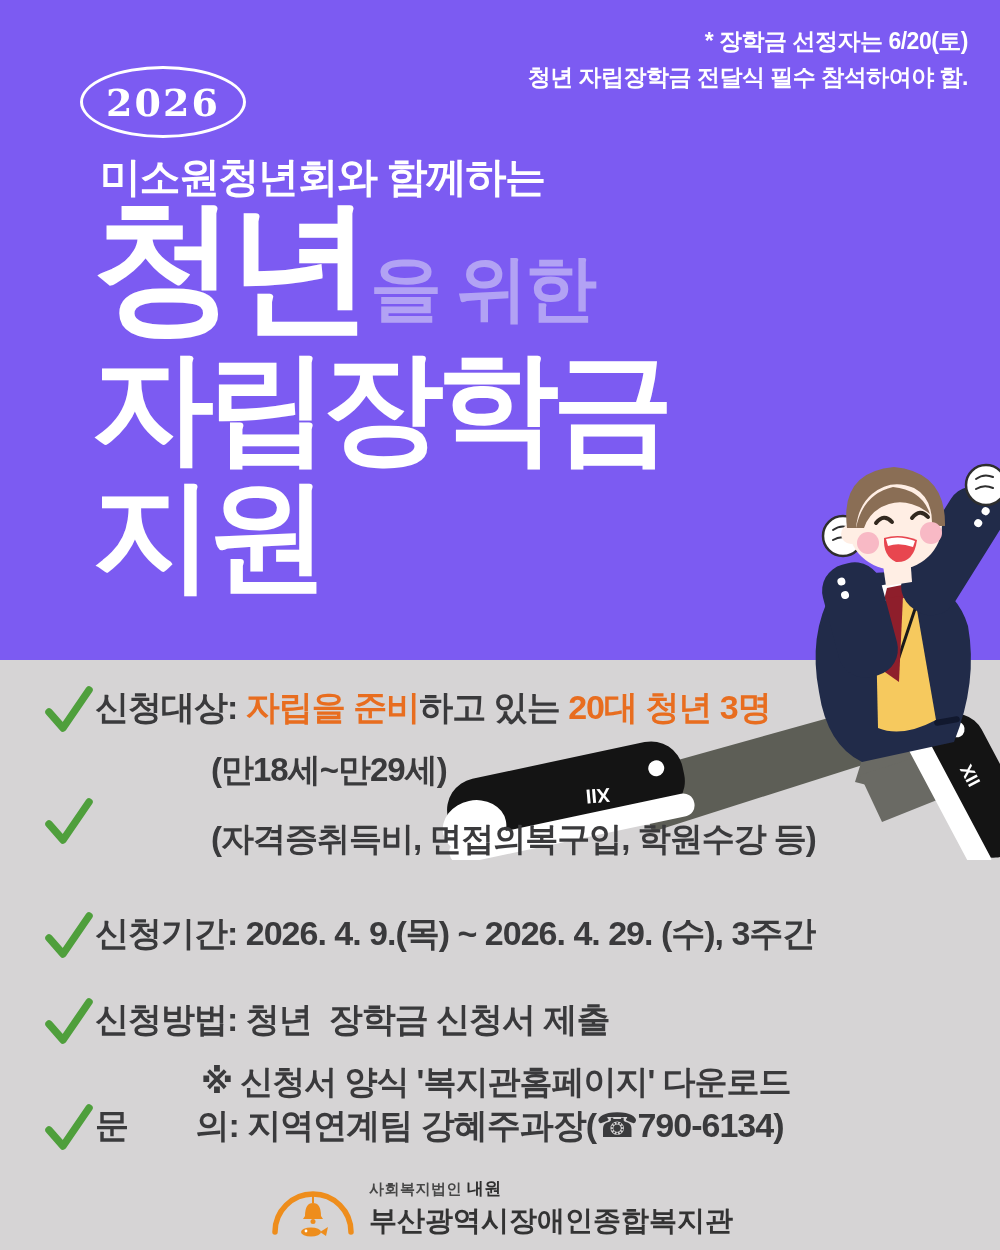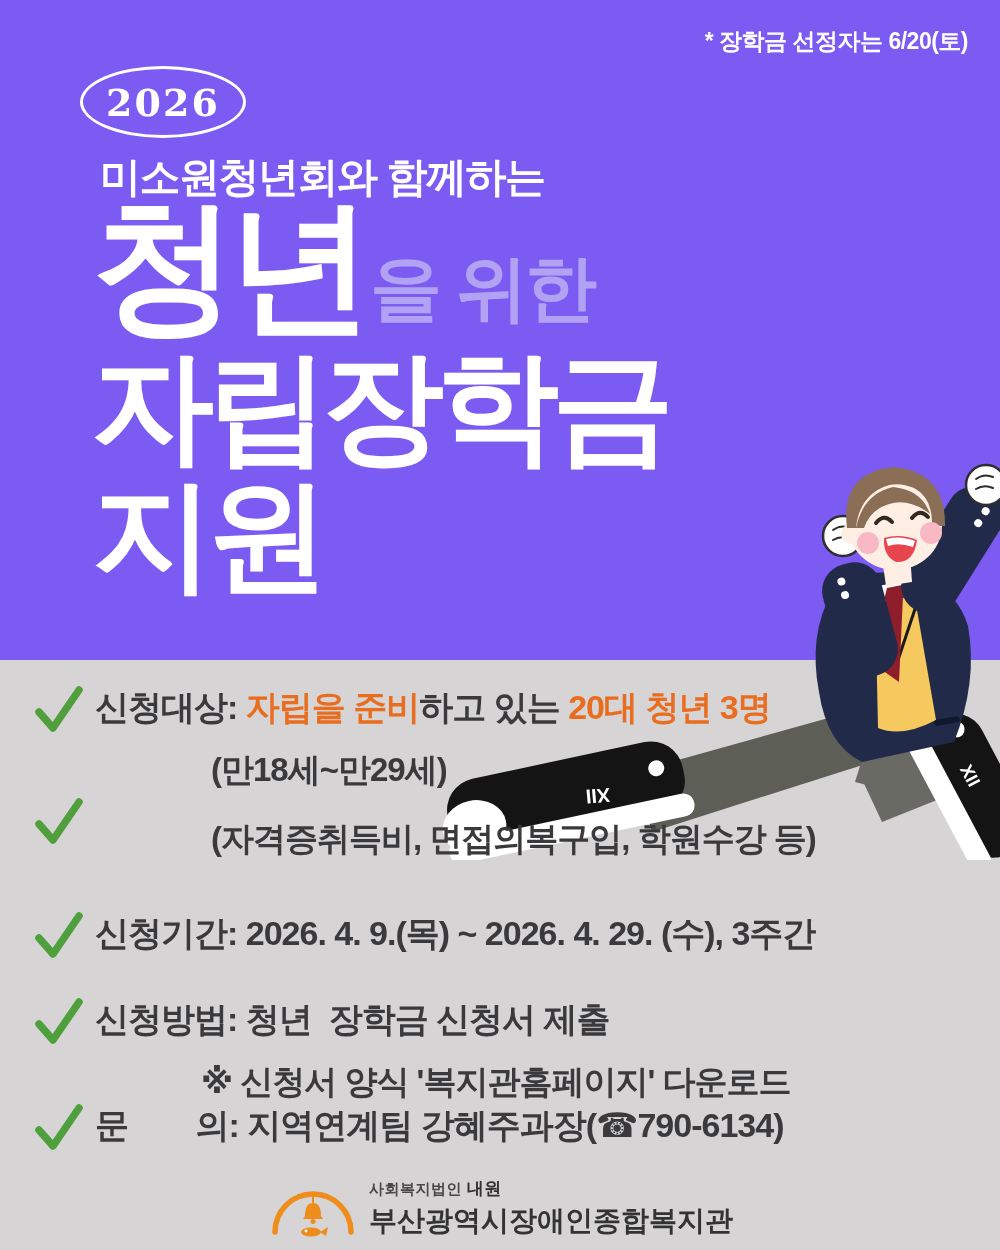--- a/index.html
+++ b/index.html
@@ -29,21 +29,21 @@
   .t-line1{display:flex;align-items:flex-end;text-align:right;}
   .t-big{font-size:145px;font-weight:900;line-height:0.95;letter-spacing:-9px;}
   .t-suffix{
     font-size:72px;font-weight:800;color:#b2a2f4;letter-spacing:-3px;
     margin-left:6px;margin-bottom:12px;line-height:1;
   }
   .t-line{font-size:122px;font-weight:900;line-height:0.94;letter-spacing:-7px;margin-top:14px;}
   
   .boy{position:absolute;left:430px;top:430px;width:570px;height:430px;}
   
-  .check-item{position:absolute;left:33px;display:flex;gap:10px;align-items:flex-start;}
+  .check-item{position:absolute;left:43px;display:flex;gap:0;align-items:flex-start;}
   .check-ico{flex:0 0 auto;margin-top:-4px;}
   .ci-body{display:flex;flex-direction:column;}
   .ci-line{
     font-size:34px;font-weight:700;color:#3a3a3c;letter-spacing:-1px;
     white-space:pre;line-height:1.25;
   }
   .ci-line .orange{color:#e86d1f;}
   .ci-sub{
     font-size:33px;font-weight:700;color:#3a3a3c;letter-spacing:-1px;
     margin-top:19px;white-space:pre;
@@ -61,20 +61,21 @@
   .logo-big{font-size:28px;font-weight:800;color:#333333;letter-spacing:0;margin-top:2px;}
 </style>
 </head>
 <body>
 
 <div class="poster">
 
   <div class="hero">
     <div class="notice">
       <div>* 장학금 선정자는 6/20(토)</div>
+      <div>청년 자립장학금 전달식 필수 참석하여야 함.</div>
     </div>
 
     <div class="badge">
       <span>2026</span>
     </div>
 
     <div class="subtitle">미소원청년회와 함께하는</div>
 
     <div class="title">
       <div class="t-line1">

